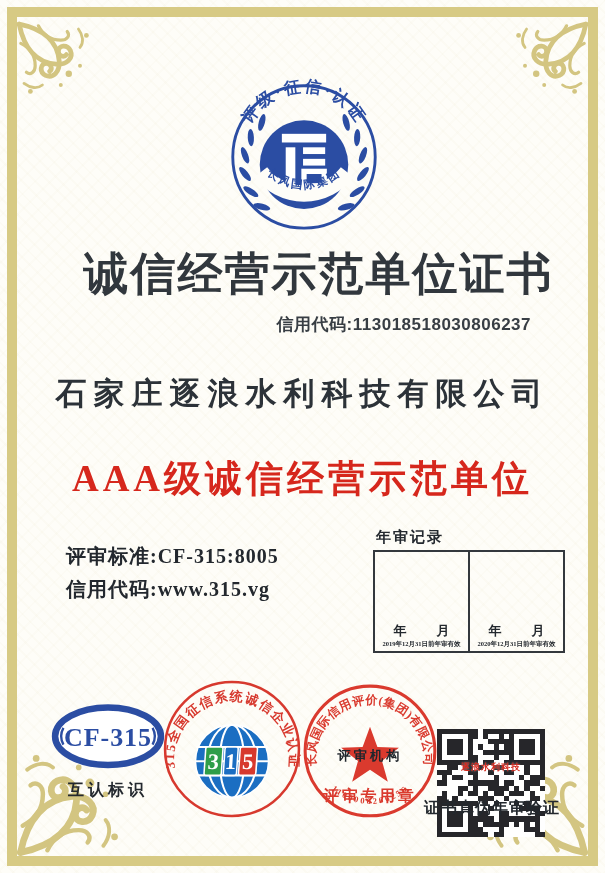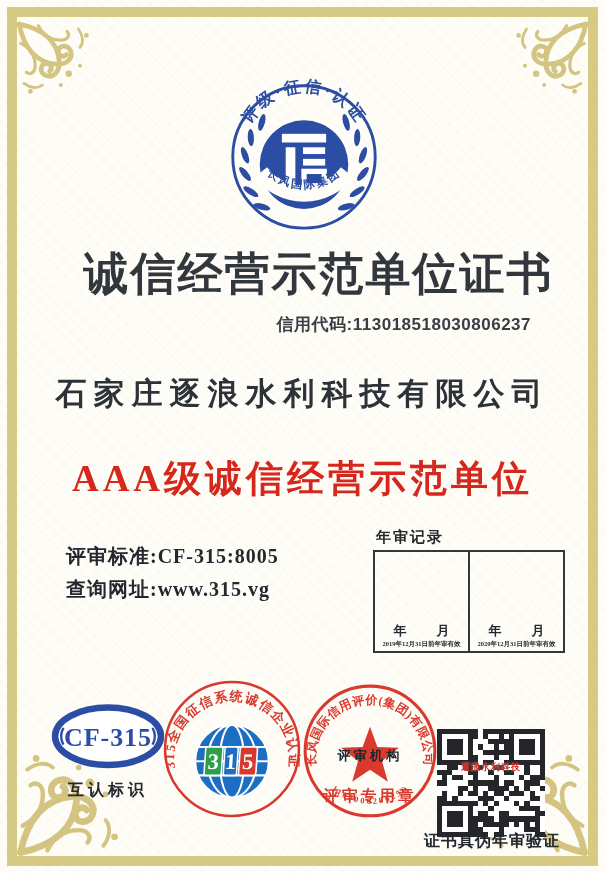--- a/index.html
+++ b/index.html
@@ -98,21 +98,20 @@
   .qr-overlay{
     position:absolute;left:0;top:32px;width:108px;text-align:center;
     font-size:9px;font-weight:bold;color:#d6271c;letter-spacing:1px;
     text-shadow:0 0 2px rgba(255,255,255,0.5);
   }
   .qr-caption{
     position:absolute;left:423px;top:798px;width:138px;text-align:center;
     font-family:"Liberation Serif","DejaVu Serif",serif;
     font-size:16px;font-weight:bold;color:#23282e;letter-spacing:1px;
     white-space:nowrap;
-    margin-top:33px;
   }
   svg text{font-family:"Liberation Serif","DejaVu Serif",serif;}
 </style>
 </head>
 <body>
 
 <svg width="0" height="0" style="position:absolute">
   <defs>
     <g id="flourish" fill="none" stroke="#d3c581" stroke-linecap="round">
       <path stroke-width="6" d="M4,4 C34,10 52,26 54,50 C55,64 46,72 37,68 C29,64 30,53 38,53 C44,53 46,60 42,63"></path>
@@ -188,21 +187,21 @@
     </text>
   </svg>
 
   <div class="title">诚信经营示范单位证书</div>
   <div class="credit">信用代码:113018518030806237</div>
   <div class="company">石家庄逐浪水利科技有限公司</div>
   <div class="award">AAA级诚信经营示范单位</div>
 
   <div class="info">
     <div>评审标准:CF-315:8005</div>
-    <div>查询网址:www.315.vg</div>
+    <div>信用代码:www.315.vg</div>
   </div>
 
   <div class="review-title">年审记录</div>
   <div class="review-box">
     <div class="review-cell">
       <div class="ym-row">
         <span>年</span>
         <span>月</span>
       </div>
       <div class="review-note">2019年12月31日前年审有效</div>

